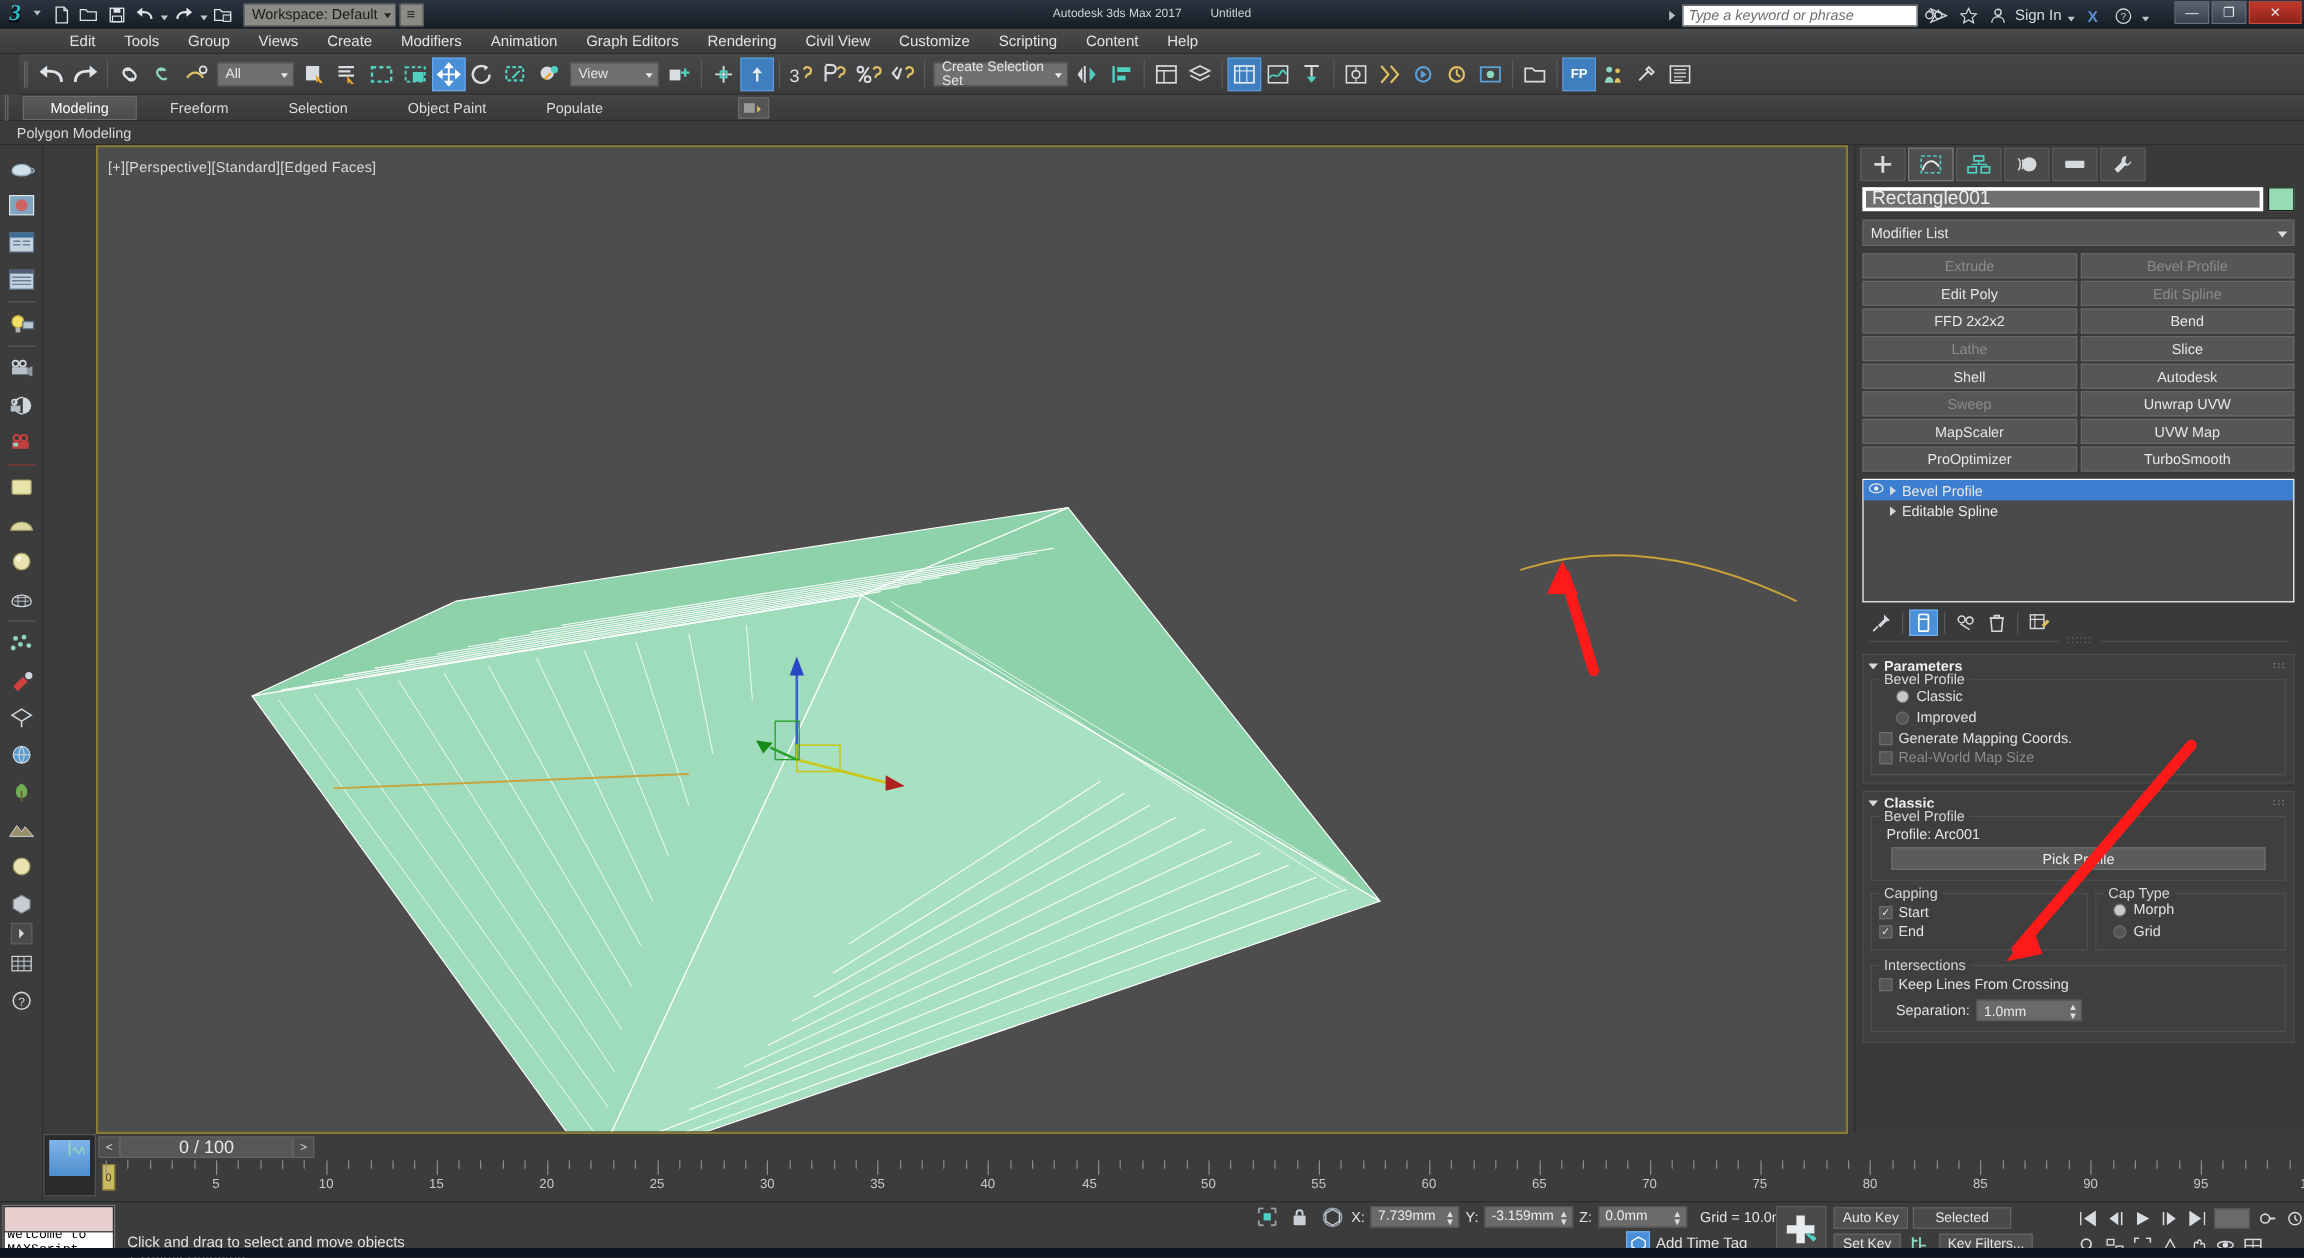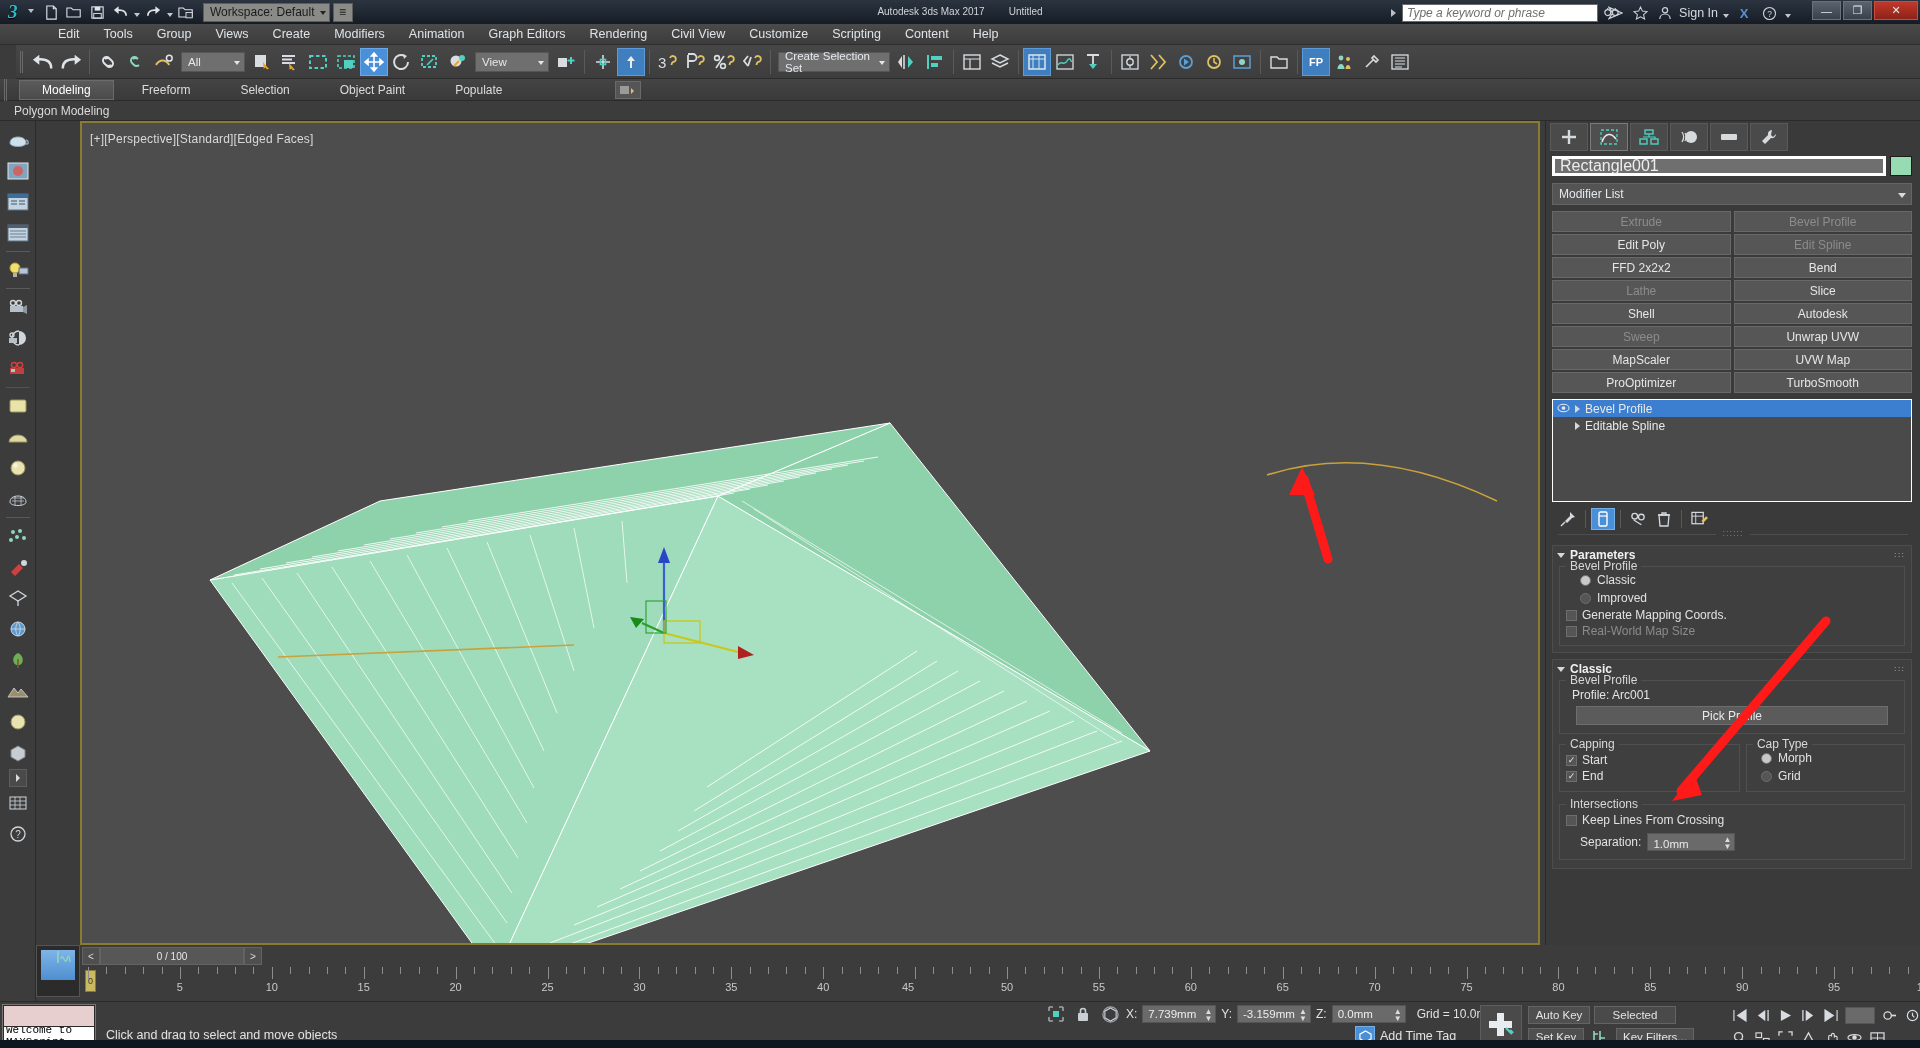--- a/index.html
+++ b/index.html
@@ -145,21 +145,21 @@
     display:flex; align-items:flex-end; padding:0 14px 0 5px; position:relative; }
   .spin .sp{position:absolute;right:3px;top:2px;color:#ddd;font-size:8px;line-height:7px;}
 
   
   .tlarea { position:absolute; left:36px; top:945px; width:1884px; height:56px; background:#3c3c3c; }
   .tlprev { position:absolute; left:0px; top:0px; width:44px; height:52px; background:#2b2b2b; border:1px solid #555;}
   .tlprev .img{ position:absolute; left:4px; top:4px; width:34px;height:30px; background:linear-gradient(180deg,#7fb4e8,#4e8fd0);}
   .tlnav { position:absolute; left:46px; top:2px; width:180px; height:18px; display:flex; }
   .tlnav .ab{ width:18px;height:18px;background:#4f4f4f;border:1px solid #636363;color:#dcdcdc;
     font-size:10px; display:flex;align-items:center;justify-content:center;}
-  .tlnav .fld{ flex:1;height:18px;background:#575757;border:1px solid #636363;color:#e8e8e8;font-size:10px;
+  .tlnav .fld{ flex:1;height:18px;background:#575757;border:1px solid #636363;color:#e8e8e8;font-size:15px;
     display:flex;align-items:center;justify-content:center;}
   .ruler { position:absolute; left:46px; top:22px; right:0; height:30px; background:#3c3c3c; }
   .tick { position:absolute; top:0; width:1px; background:#8d8d8d; }
   .tlab { position:absolute; top:14px; color:#c8c8c8; font-size:11px; transform:translateX(-50%); }
   .tslider { position:absolute; left:0px; top:0px; width:11px; height:22px; background:#c9b961; border:1px solid #8a7b32;
     color:#3a3a2a; font-size:9px; display:flex; align-items:center; justify-content:center;}
   .tlicon{ position:absolute; left:20px; top:4px; color:#8fd6c0; font-size:13px;}
 
   
   .statusbar { position:absolute; left:0; top:1001px; width:1920px; height:47px; background:#3c3c3c;

